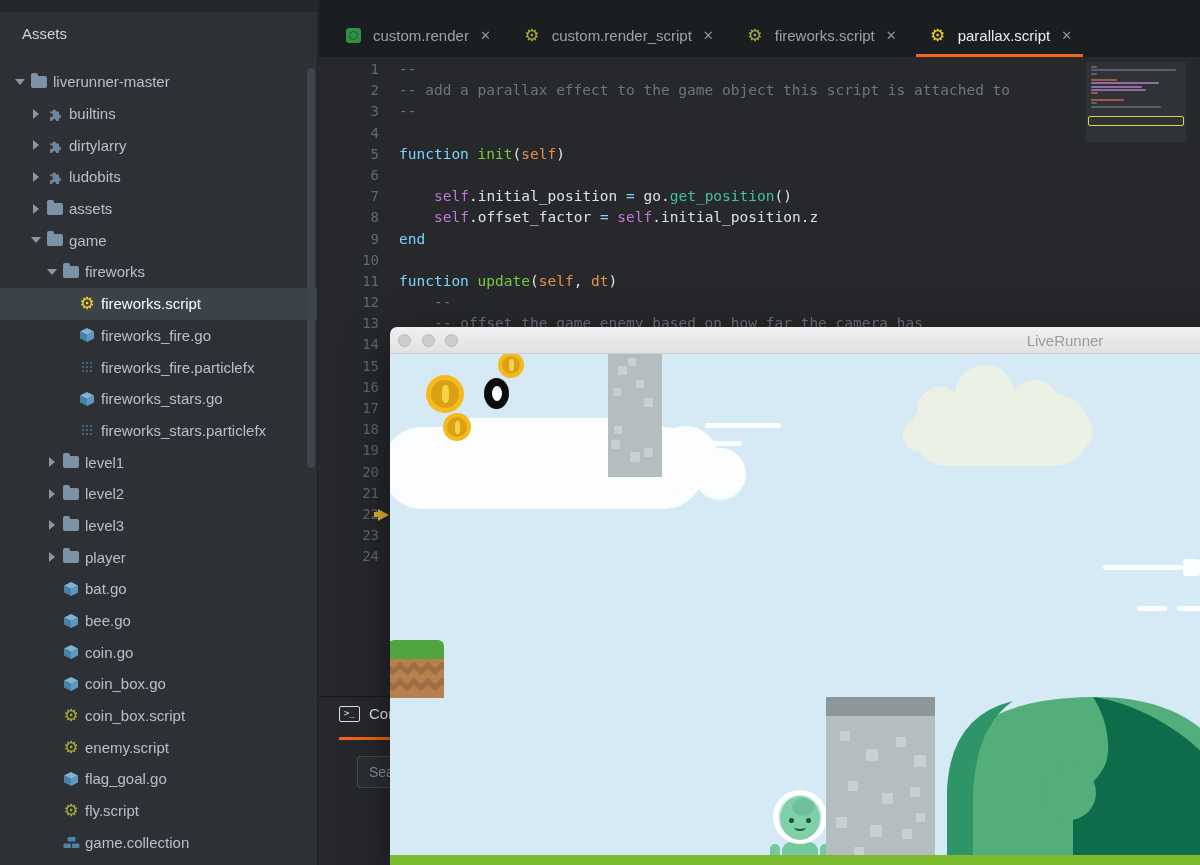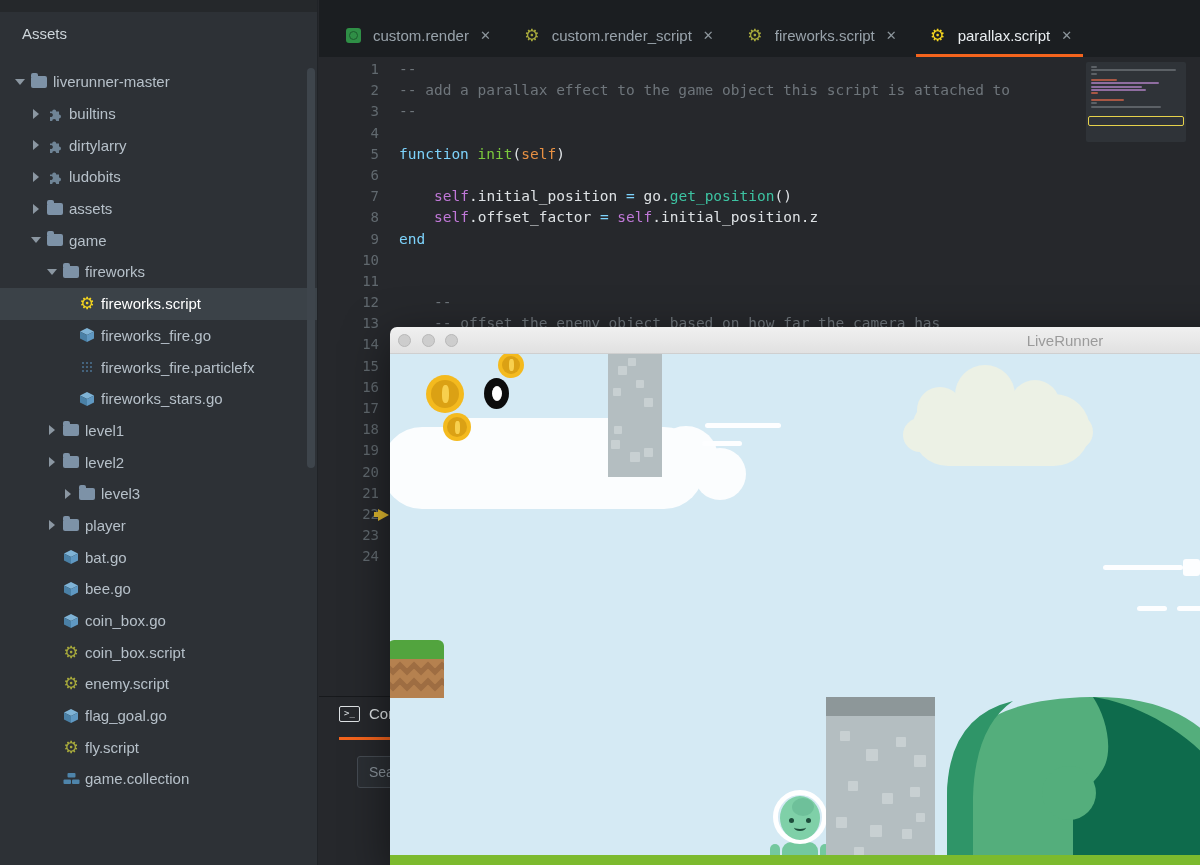--- a/index.html
+++ b/index.html
@@ -200,20 +200,27 @@
     <span class="iconbox">
           <svg width="16" height="16" viewBox="0 0 16 16">
             <polygon points="8,1 15,4.5 8,8 1,4.5" fill="#7fb3d6"></polygon>
             <polygon points="1,4.5 8,8 8,15 1,11.5" fill="#4a80a6"></polygon>
             <polygon points="15,4.5 8,8 8,15 15,11.5" fill="#5f98c2"></polygon>
           </svg>
         </span>
     <span class="tlabel">fireworks_stars.go</span>
   </div>
 
+  <div class="trow" style="padding-left: 60px;">
+    <span class="arrowbox"></span>
+    <span class="iconbox">
+          <span class="pfx-icon"></span>
+        </span>
+    <span class="tlabel">fireworks_stars.particlefx</span>
+  </div>
 
   <div class="trow" style="padding-left: 44px;">
     <span class="arrowbox">
           <span class="tri-right"></span>
         </span>
     <span class="iconbox">
           <span class="folder-icon"></span>
         </span>
     <span class="tlabel">level1</span>
   </div>
@@ -221,21 +228,21 @@
   <div class="trow" style="padding-left: 44px;">
     <span class="arrowbox">
           <span class="tri-right"></span>
         </span>
     <span class="iconbox">
           <span class="folder-icon"></span>
         </span>
     <span class="tlabel">level2</span>
   </div>
 
-  <div class="trow" style="padding-left: 60px; align-items: center;">
+  <div class="trow" style="padding-left: 44px; align-items: center;">
     <span class="arrowbox">
           <span class="tri-right"></span>
         </span>
     <span class="iconbox">
           <span class="folder-icon"></span>
         </span>
     <span class="tlabel">level3</span>
   </div>
 
   <div class="trow" style="padding-left: 44px;">
@@ -265,20 +272,31 @@
     <span class="iconbox">
           <svg width="16" height="16" viewBox="0 0 16 16">
             <polygon points="8,1 15,4.5 8,8 1,4.5" fill="#7fb3d6"></polygon>
             <polygon points="1,4.5 8,8 8,15 1,11.5" fill="#4a80a6"></polygon>
             <polygon points="15,4.5 8,8 8,15 15,11.5" fill="#5f98c2"></polygon>
           </svg>
         </span>
     <span class="tlabel">bee.go</span>
   </div>
 
+  <div class="trow" style="padding-left: 44px;">
+    <span class="arrowbox"></span>
+    <span class="iconbox">
+          <svg width="16" height="16" viewBox="0 0 16 16">
+            <polygon points="8,1 15,4.5 8,8 1,4.5" fill="#7fb3d6"></polygon>
+            <polygon points="1,4.5 8,8 8,15 1,11.5" fill="#4a80a6"></polygon>
+            <polygon points="15,4.5 8,8 8,15 15,11.5" fill="#5f98c2"></polygon>
+          </svg>
+        </span>
+    <span class="tlabel">coin.go</span>
+  </div>
 
   <div class="trow" style="padding-left: 44px;">
     <span class="arrowbox"></span>
     <span class="iconbox">
           <svg width="16" height="16" viewBox="0 0 16 16">
             <polygon points="8,1 15,4.5 8,8 1,4.5" fill="#7fb3d6"></polygon>
             <polygon points="1,4.5 8,8 8,15 1,11.5" fill="#4a80a6"></polygon>
             <polygon points="15,4.5 8,8 8,15 15,11.5" fill="#5f98c2"></polygon>
           </svg>
         </span>
@@ -417,30 +435,31 @@
       <span class="ct"><span class="seg k">end</span></span>
     </div>
 
     <div class="cl">
       <span class="ln">10</span>
       <span class="ct"></span>
     </div>
 
     <div class="cl">
       <span class="ln">11</span>
+      <span class="ct"><span class="seg k">function</span><span class="seg t"> </span><span class="seg f">update</span><span class="seg t">(</span><span class="seg p">self</span><span class="seg t">, </span><span class="seg p">dt</span><span class="seg t">)</span></span>
     </div>
 
     <div class="cl">
       <span class="ln">12</span>
       <span class="ct"><span class="seg w"></span><span class="seg c">--</span></span>
     </div>
 
     <div class="cl">
       <span class="ln">13</span>
-      <span class="ct"><span class="seg w"></span><span class="seg c">-- offset the enemy object based on how far the camera has</span></span>
+      <span class="ct"><span class="seg w"></span><span class="seg c">-- offset the game enemy based on how far the camera has</span></span>
     </div>
 
     <div class="cl">
       <span class="ln">14</span>
       <span class="ct"></span>
     </div>
 
     <div class="cl">
       <span class="ln">15</span>
       <span class="ct"></span>

